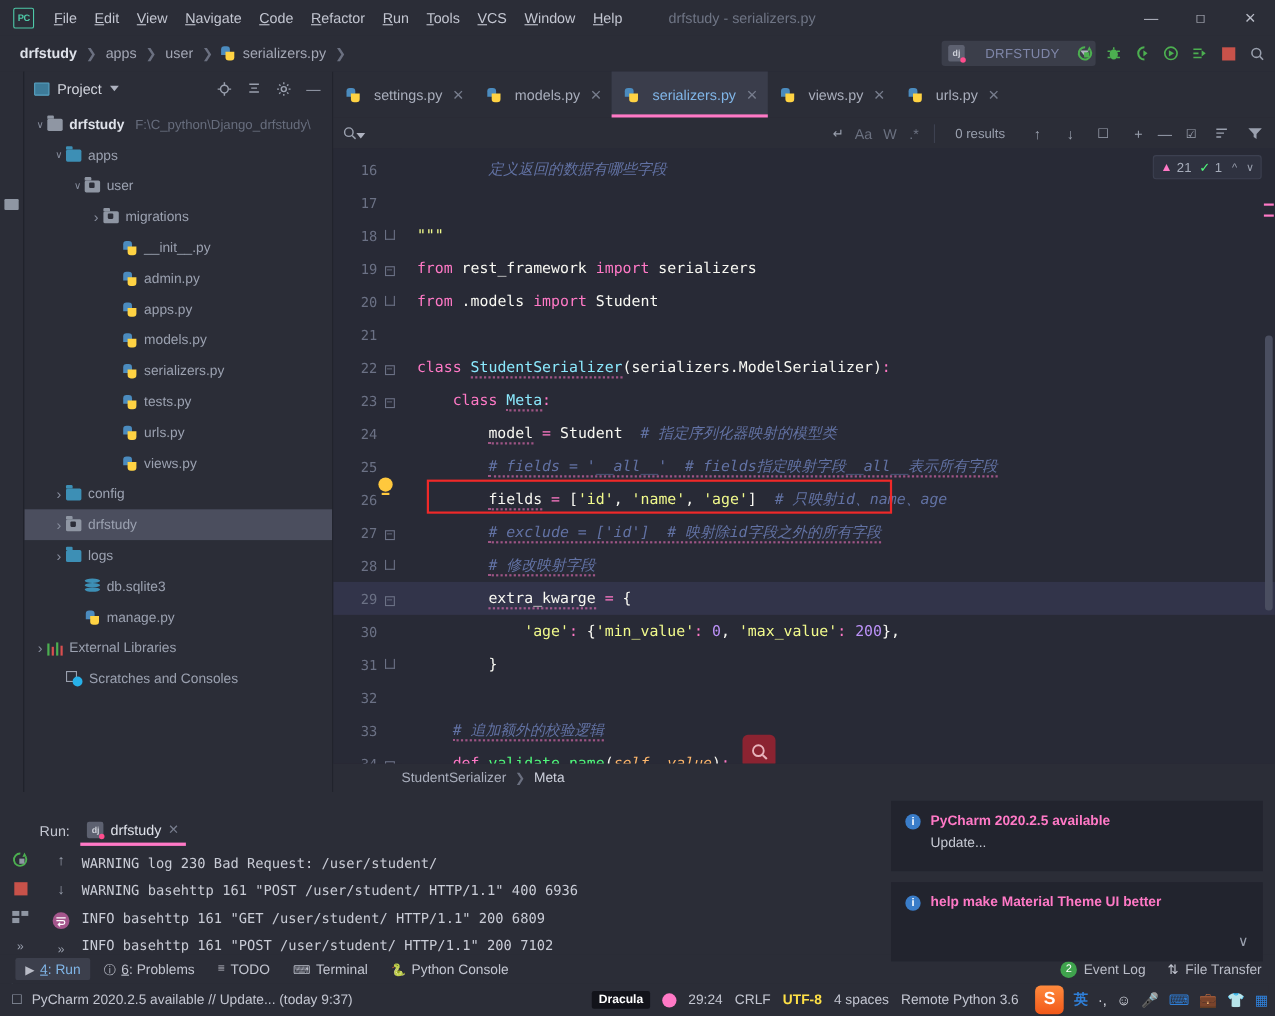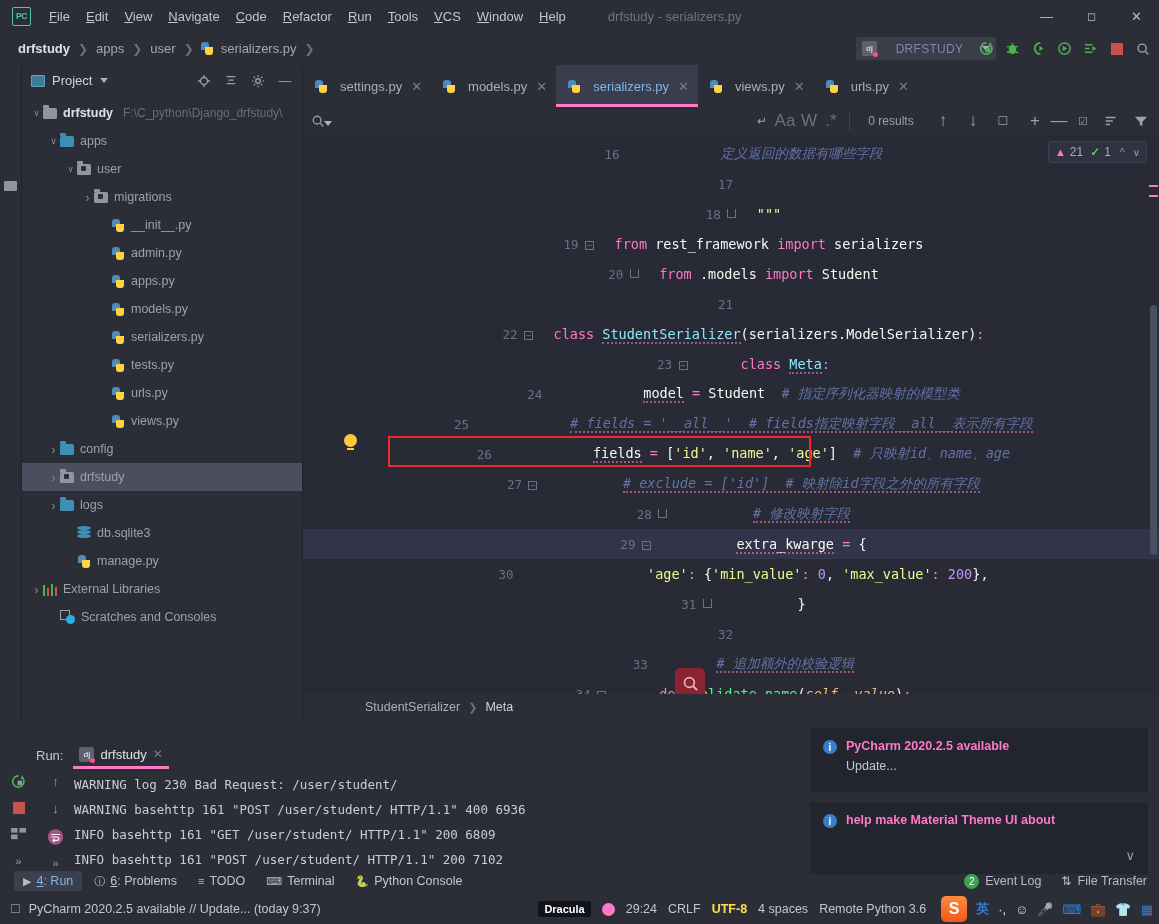--- a/index.html
+++ b/index.html
@@ -79,29 +79,29 @@
 
   
   #editorcol{ flex:1; display:flex; flex-direction:column; min-width:0; background:#282a36; }
   #tabs{ height:42px; background:#2b2d37; display:flex; align-items:stretch; flex:0 0 42px; }
   .etab{ display:flex; align-items:center; padding:0 9px 0 11px; gap:6px; position:relative; color:#a9aebc; font-size:13px; }
   .etab.active{ background:#3a3d4b; color:#80b6e8; }
   .etab.active::after{ content:""; position:absolute; left:0; right:0; bottom:0; height:3px; background:#ff79c6; }
   .etab .x{ color:#777d8d; font-size:13px; margin-left:3px; }
 
   #findbar{ height:28px; background:#2b2d37; display:flex; align-items:center; flex:0 0 28px; position:relative; padding-left:5px; }
-  .fb-icon{ color:#9aa0ae; font-size:17px; width:20px; display:flex; align-items:center; justify-content:center;}
+  .fb-icon{ color:#9aa0ae; font-size:13px; width:20px; display:flex; align-items:center; justify-content:center;}
   .fb-sep{ width:1px; height:17px; background:#3d4150; margin:0 7px;}
   .fb-txt{ color:#9aa0ae; font-size:12px; }
   .fb-dim{ color:#6b7180; }
 
   #editorwrap{ flex:1; position:relative; background:#282a36; overflow:hidden; }
   #gutter{ position:absolute; left:0; top:0; bottom:0; width:62px; background:#282a36; }
   #code{ position:absolute; left:0; right:0; top:0; bottom:0; padding-top:4px; }
-  .cline{ height:30px; display:flex; align-items:center; font-family:"DejaVu Sans Mono", monospace; font-size:13.5px; white-space:pre;justify-content:center;}
+  .cline{ height:30px; display:flex; align-items:center; font-family:"DejaVu Sans Mono", monospace; font-size:13.5px; white-space:pre;}
   .cline.cur{ background:#32344a; }
   .lnum{ width:40px; text-align:right; color:#6b7185; font-size:12.5px; flex:0 0 40px; font-family:"DejaVu Sans Mono", monospace;}
   .foldcol{ width:22px; flex:0 0 22px; text-align:center; color:#6b7185; font-size:11px; position:relative;}
   .ctext{ padding-left:14px; }
   .kw{ color:#ff79c6; }
   .cls{ color:#8be9fd; }
   .fn{ color:#50fa7b; }
   .str{ color:#f1fa8c; }
   .num{ color:#bd93f9; }
   .cm{ color:#6272a4; font-style:italic; }
@@ -639,21 +639,21 @@
     <div class="notif" style="left:810px; top:8px; width:338px; height:64px; display:flex; gap:9px;">
       <div class="info-dot">i</div>
       <div style="flex:1;">
         <div class="nt">PyCharm 2020.2.5 available</div>
         <div class="nb">Update...</div>
       </div>
     </div>
     <div class="notif" style="left:810px; top:82px; width:338px; height:72px; display:flex; gap:9px;">
       <div class="info-dot">i</div>
       <div style="flex:1;">
-        <div class="nt">help make Material Theme UI about</div>
+        <div class="nt">help make Material Theme UI better</div>
       </div>
       <div style="color:#9aa0ae;align-self:flex-end;font-size:13px;">∨</div>
     </div>
   </div>
 
   <div id="bottomtabs">
     <div id="btabs-left" style="display:flex;align-items:center;gap:3px;">
         <div class="btab active">
           <span style="font-size:11px;color:#b9bcc7;">▶</span>
           <span style="color:#80b6e8;"><u>4</u>: Run</span>

